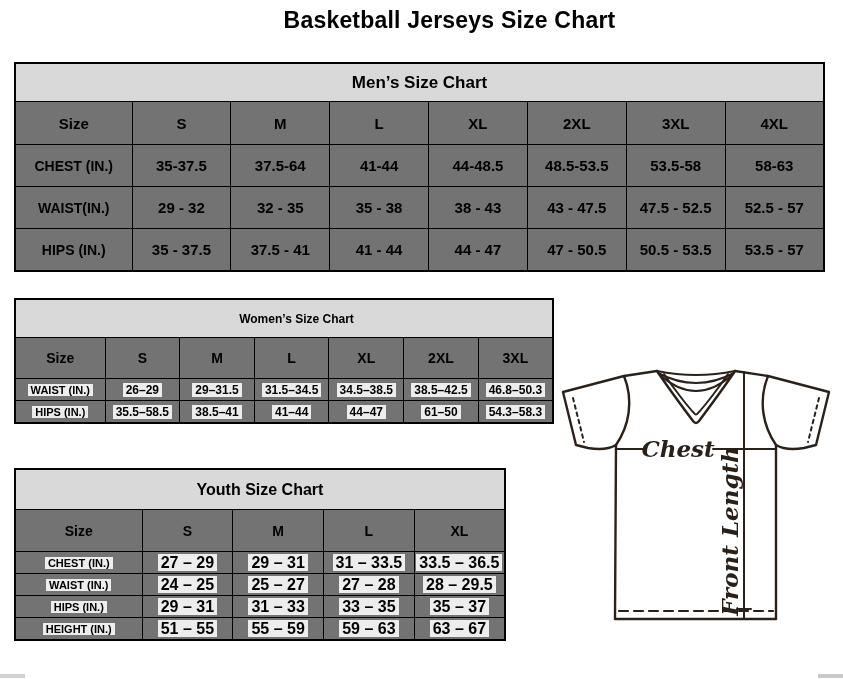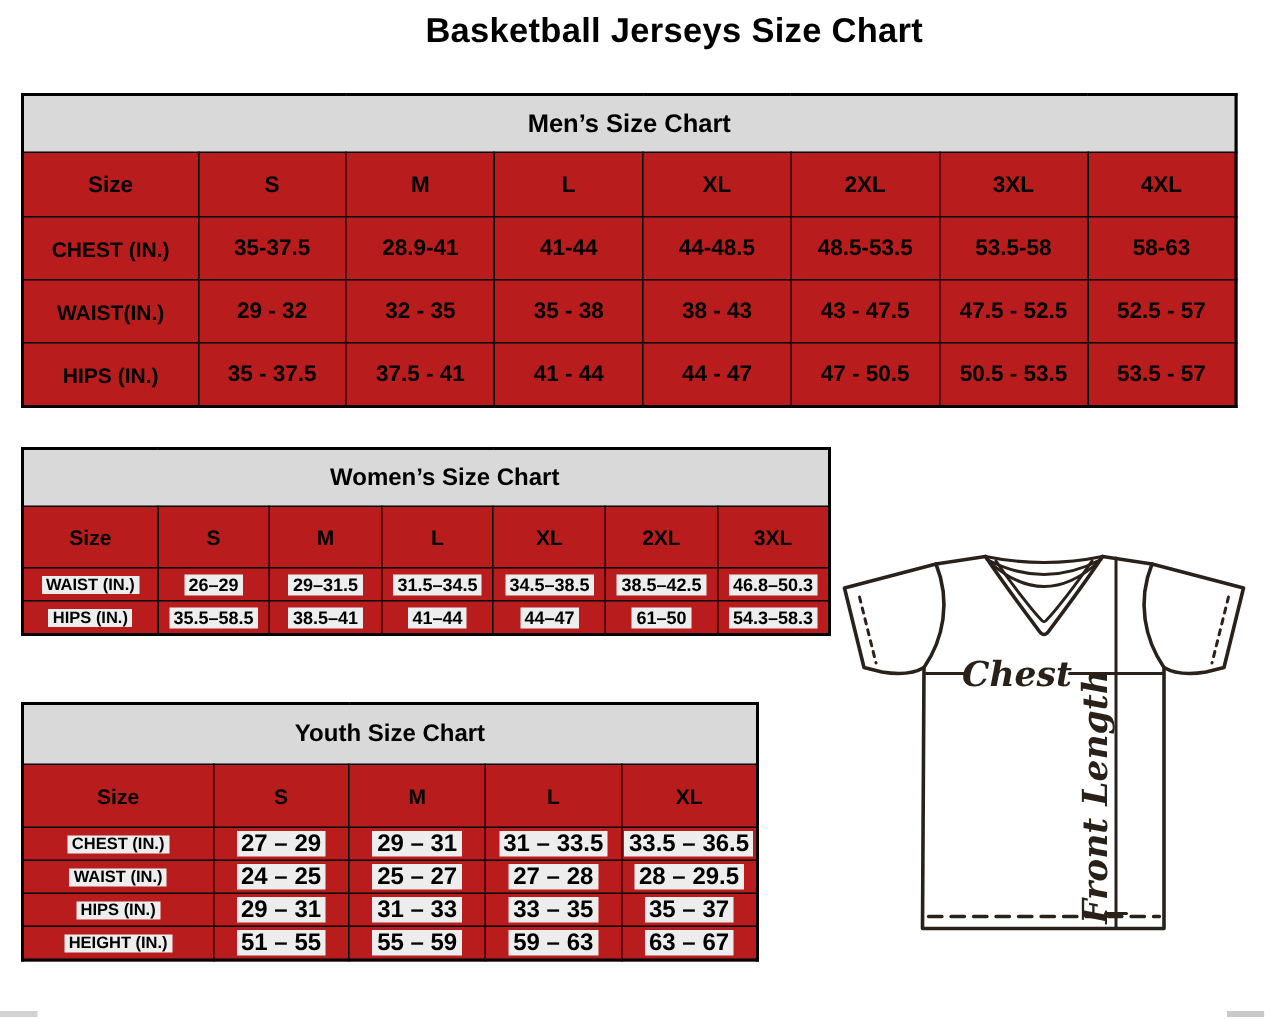--- a/index.html
+++ b/index.html
@@ -1,36 +1,36 @@
 <!DOCTYPE html>
 <html><head>
 <meta charset="utf-8">
 <style>
   html,body{margin:0;padding:0;background:#fff;}
   #canvas{position:relative;width:843px;height:679px;background:#ffffff;overflow:hidden;
           font-family:"Liberation Sans",sans-serif;color:#000;}
   .page-title{position:absolute;top:7px;left:0;width:100%;margin:0;text-align:center;
               font-size:23px;font-weight:700;letter-spacing:.2px;padding-left:28px;}
 
-  table.tbl{position:absolute;border-collapse:collapse;table-layout:fixed;background:#b91c1c;
+  table.tbl{position:absolute;border-collapse:collapse;table-layout:fixed;background:#737373;
             border:2.5px solid #000;}
   .tbl th,.tbl td{border:1.5px solid #000;text-align:center;vertical-align:middle;
                   padding:0;font-weight:700;overflow:hidden;white-space:nowrap;}
   .tbl tr.bar th{background:#d9d9d9;}
 
   
   .men{left:14px;top:62px;width:811px;}
   .men tr.bar th{height:37px;font-size:17px;}
   .men tr.sizes th{height:42px;font-size:15px;}
   .men td{height:41px;font-size:15px;}
   .men td.lbl{font-size:14px;}
 
   
   .women{left:14px;top:298px;width:540px;}
-  .women tr.bar th{height:37px;font-size:16px;padding-left:25px;}
+  .women tr.bar th{height:37px;font-size:12px;padding-left:25px;}
   .women tr.sizes th{height:40px;font-size:14px;}
   .women td{height:21px;font-size:12px;}
   .women td.lbl{font-size:11px;}
 
   
   .youth{left:14px;top:468px;width:492px;}
   .youth tr.bar th{height:39px;font-size:16px;}
   .youth tr.sizes th{height:41px;font-size:14px;}
   .youth td{height:21px;font-size:16px;}
   .youth td.lbl{font-size:11px;}
@@ -77,21 +77,21 @@
         <th>XL</th>
         <th>2XL</th>
         <th>3XL</th>
         <th>4XL</th>
       </tr>
     </thead>
     <tbody>
       <tr>
         <td class="lbl">CHEST (IN.)</td>
         <td>35-37.5</td>
-        <td>28.9-41</td>
+        <td>37.5-64</td>
         <td>41-44</td>
         <td>44-48.5</td>
         <td>48.5-53.5</td>
         <td>53.5-58</td>
         <td>58-63</td>
       </tr>
       <tr>
         <td class="lbl">WAIST(IN.)</td>
         <td>29 - 32</td>
         <td>32 - 35</td>

